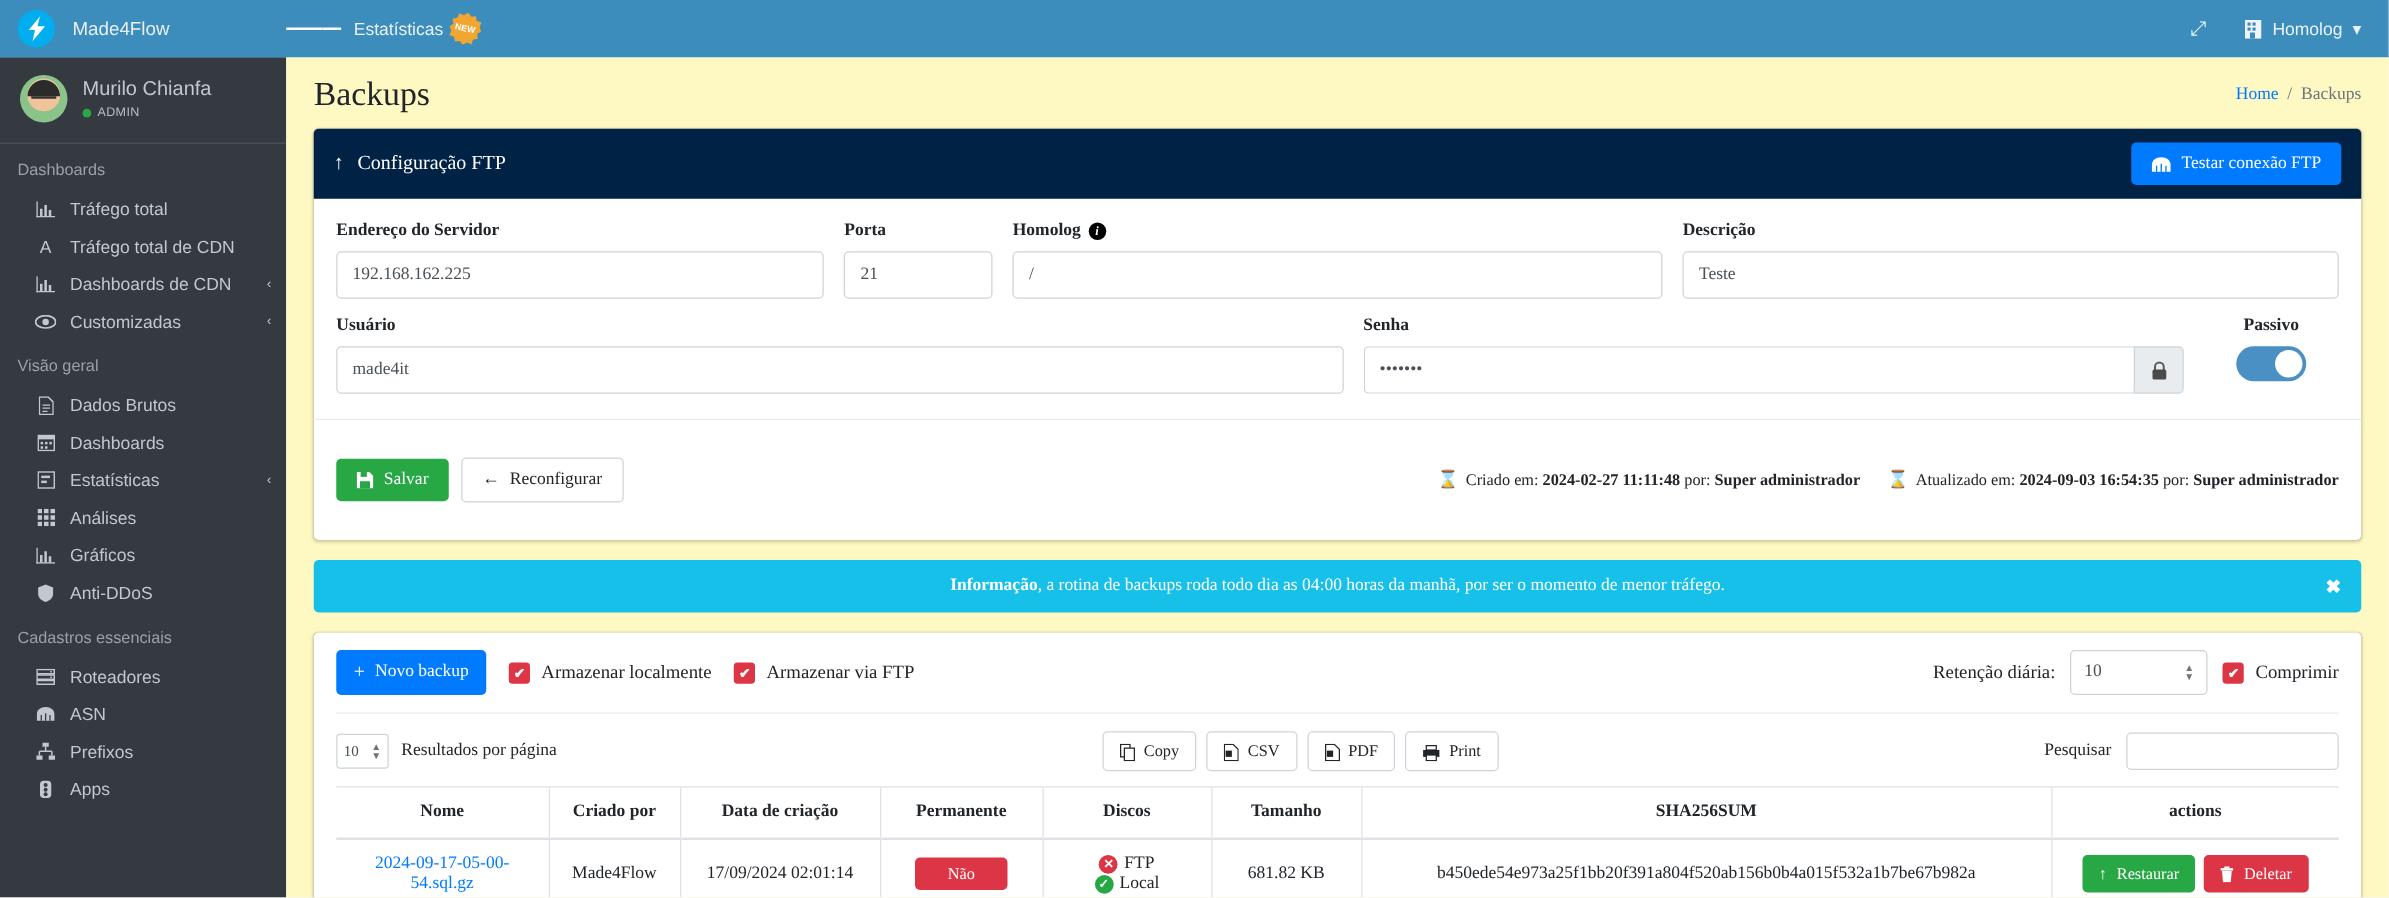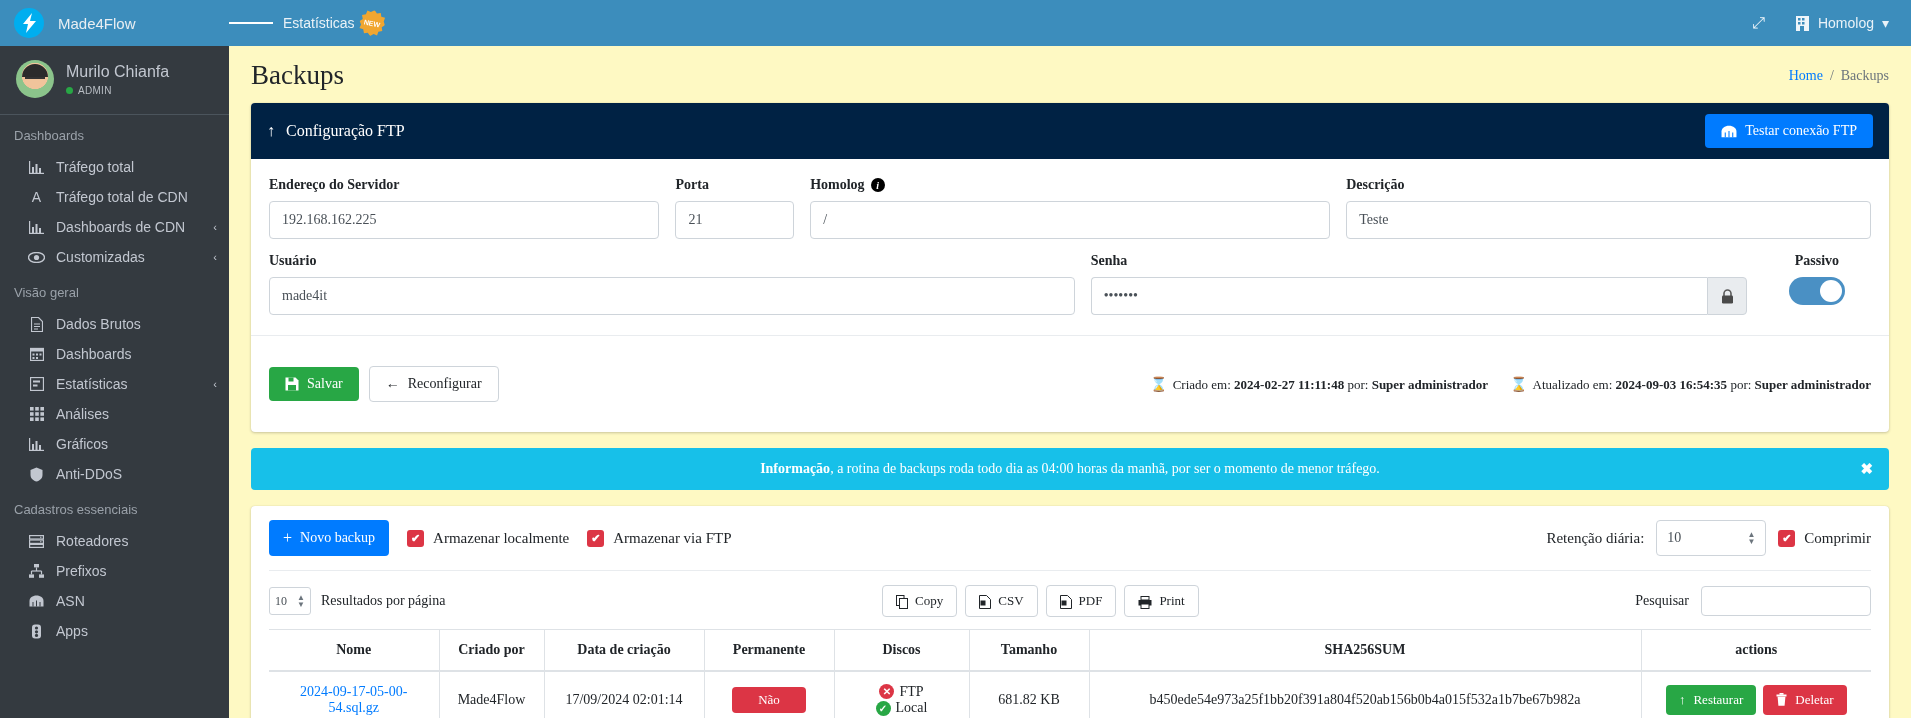--- a/index.html
+++ b/index.html
@@ -370,48 +370,48 @@
             <g fill="#c2c7d0">
               <circle cx="11.8" cy="2.3" r="0.7"></circle>
               <circle cx="11.8" cy="6.7" r="0.7"></circle>
             </g>
           </svg>
       </span>
       <span>Roteadores</span>
     </div>
     <div class="nav-item">
       <span class="nav-ico">
-        <svg width="15" height="14" viewBox="0 0 15 14">
-            <g fill="#c2c7d0">
-              <rect x="5" y="0" width="5" height="3.4"></rect>
-              <rect x="0" y="10.4" width="5" height="3.4"></rect>
-              <rect x="10" y="10.4" width="5" height="3.4"></rect>
-            </g>
-            <g stroke="#c2c7d0" stroke-width="1.2" fill="none">
-              <line x1="7.5" y1="3.4" x2="7.5" y2="7"></line>
-              <line x1="2.5" y1="7" x2="12.5" y2="7"></line>
-              <line x1="2.5" y1="7" x2="2.5" y2="10.4"></line>
-              <line x1="12.5" y1="7" x2="12.5" y2="10.4"></line>
-            </g>
-          </svg>
-      </span>
-      <span>Prefixos</span>
-    </div>
-    <div class="nav-item">
-      <span class="nav-ico">
         <svg width="15" height="12" viewBox="0 0 15 12">
             <path d="M0.5 11.5 V6 C0.5 3 3.5 0.6 7.5 0.6 C11.5 0.6 14.5 3 14.5 6 V11.5 Z" fill="#c2c7d0"></path>
             <g stroke="#343a40" stroke-width="1">
               <line x1="4" y1="7" x2="4" y2="11.5"></line>
               <line x1="7.5" y1="5.5" x2="7.5" y2="11.5"></line>
               <line x1="11" y1="7" x2="11" y2="11.5"></line>
             </g>
           </svg>
       </span>
       <span>ASN</span>
+    </div>
+    <div class="nav-item">
+      <span class="nav-ico">
+        <svg width="15" height="14" viewBox="0 0 15 14">
+            <g fill="#c2c7d0">
+              <rect x="5" y="0" width="5" height="3.4"></rect>
+              <rect x="0" y="10.4" width="5" height="3.4"></rect>
+              <rect x="10" y="10.4" width="5" height="3.4"></rect>
+            </g>
+            <g stroke="#c2c7d0" stroke-width="1.2" fill="none">
+              <line x1="7.5" y1="3.4" x2="7.5" y2="7"></line>
+              <line x1="2.5" y1="7" x2="12.5" y2="7"></line>
+              <line x1="2.5" y1="7" x2="2.5" y2="10.4"></line>
+              <line x1="12.5" y1="7" x2="12.5" y2="10.4"></line>
+            </g>
+          </svg>
+      </span>
+      <span>Prefixos</span>
     </div>
     <div class="nav-item">
       <span class="nav-ico">
         <svg width="11" height="15" viewBox="0 0 11 15">
             <rect x="1" y="0.6" width="9" height="13.8" rx="3" fill="#c2c7d0"></rect>
             <g fill="#343a40">
               <circle cx="5.5" cy="4" r="1.6"></circle>
               <circle cx="5.5" cy="7.8" r="1.6"></circle>
               <circle cx="5.5" cy="11.4" r="1.6"></circle>
             </g>

